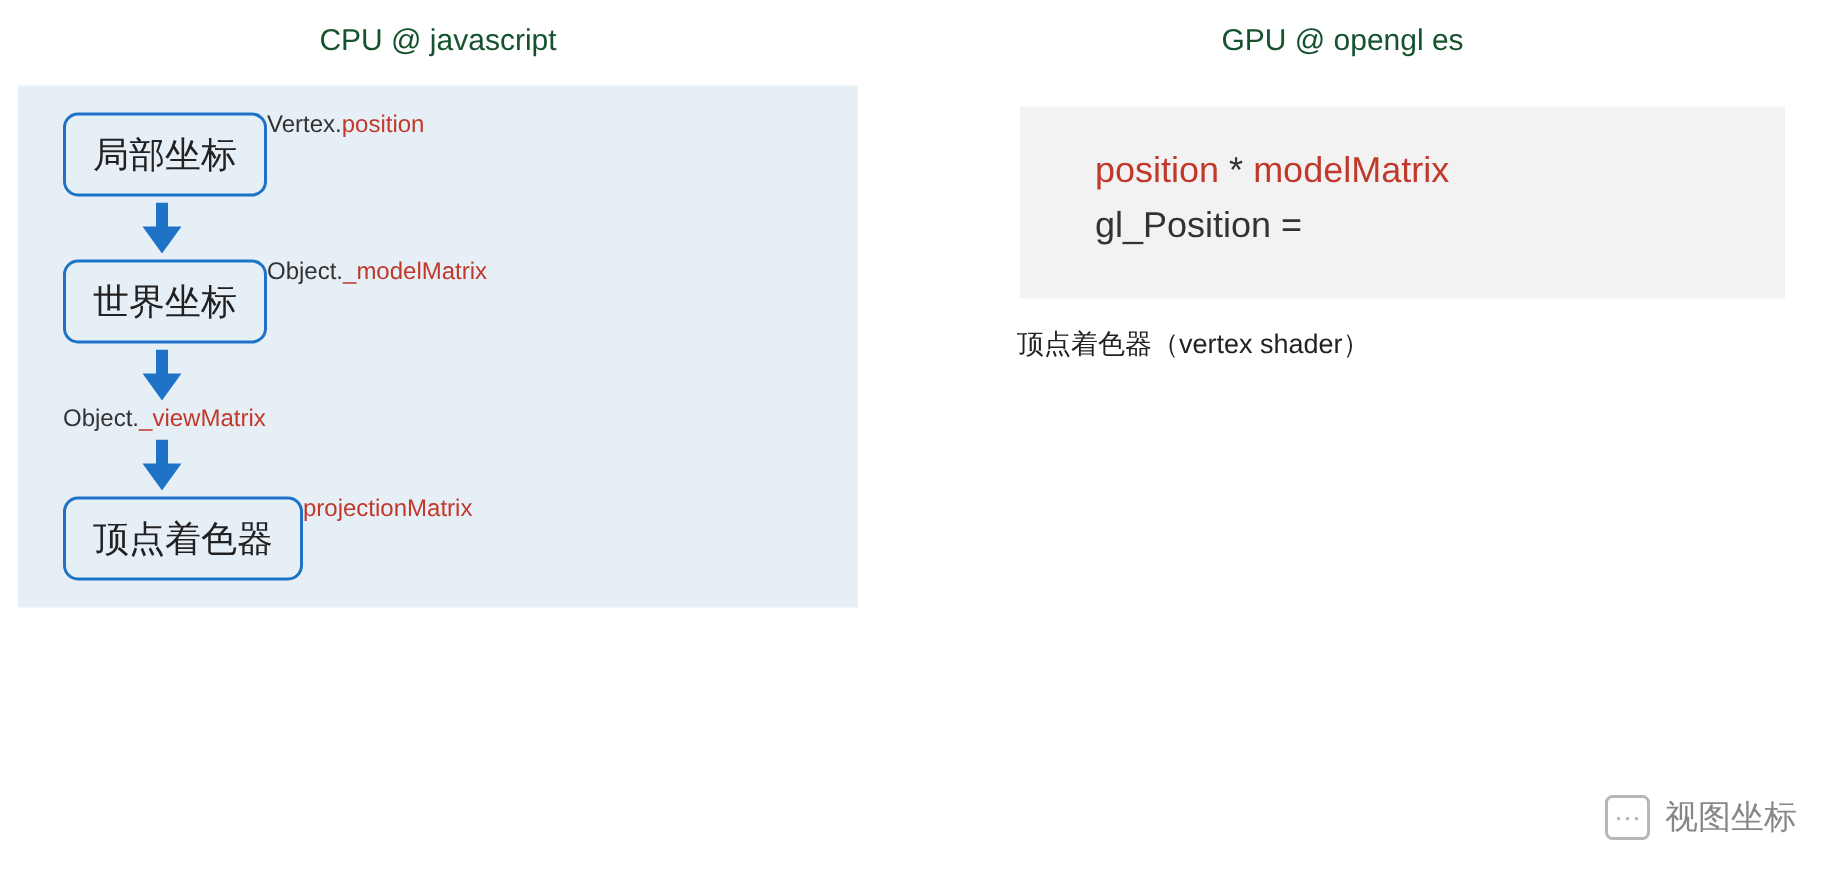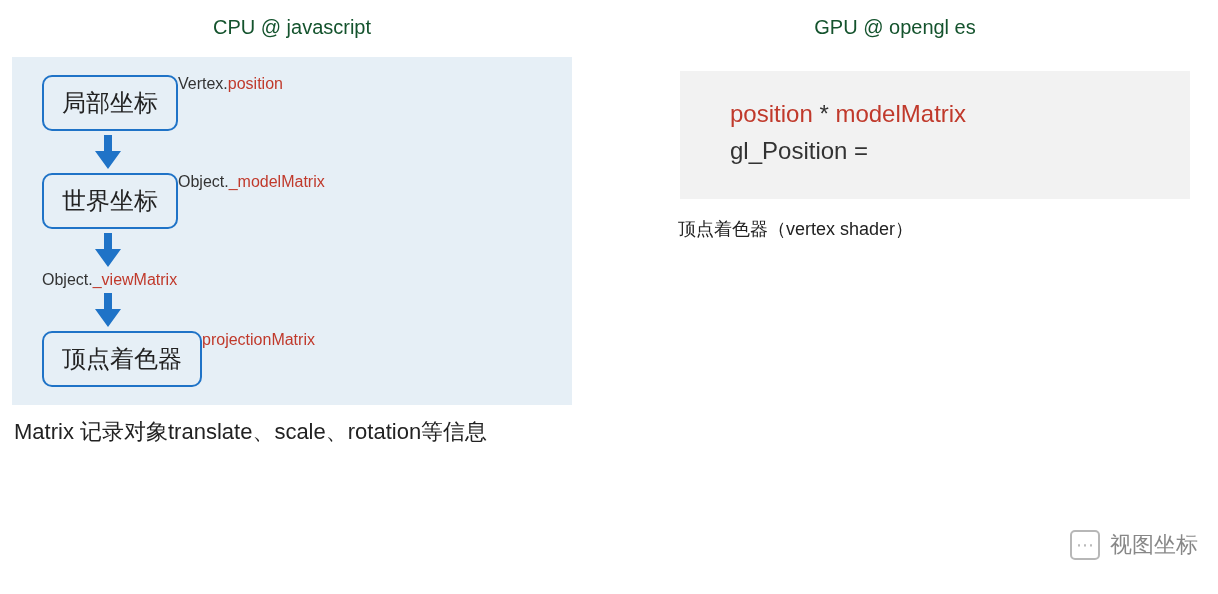--- a/index.html
+++ b/index.html
@@ -96,21 +96,20 @@
     </div>
 
     <div class="step-row">
       <div class="step-box">顶点着色器</div>
       <div class="step-label">
         <span></span><span class="red">projectionMatrix</span>
       </div>
     </div>
 
   </div>
-  <div class="footnote">Matrix 记录对象translate、scale、rotation等信息</div>
 </div>
 
 <div class="col right">
   <div class="heading right-heading">GPU @ opengl es</div>
   <div class="panel-grey">
     <div>
       <span class="red">position</span><span> * </span><span class="red">modelMatrix</span>
     </div>
     <div>gl_Position =</div>
   </div>

